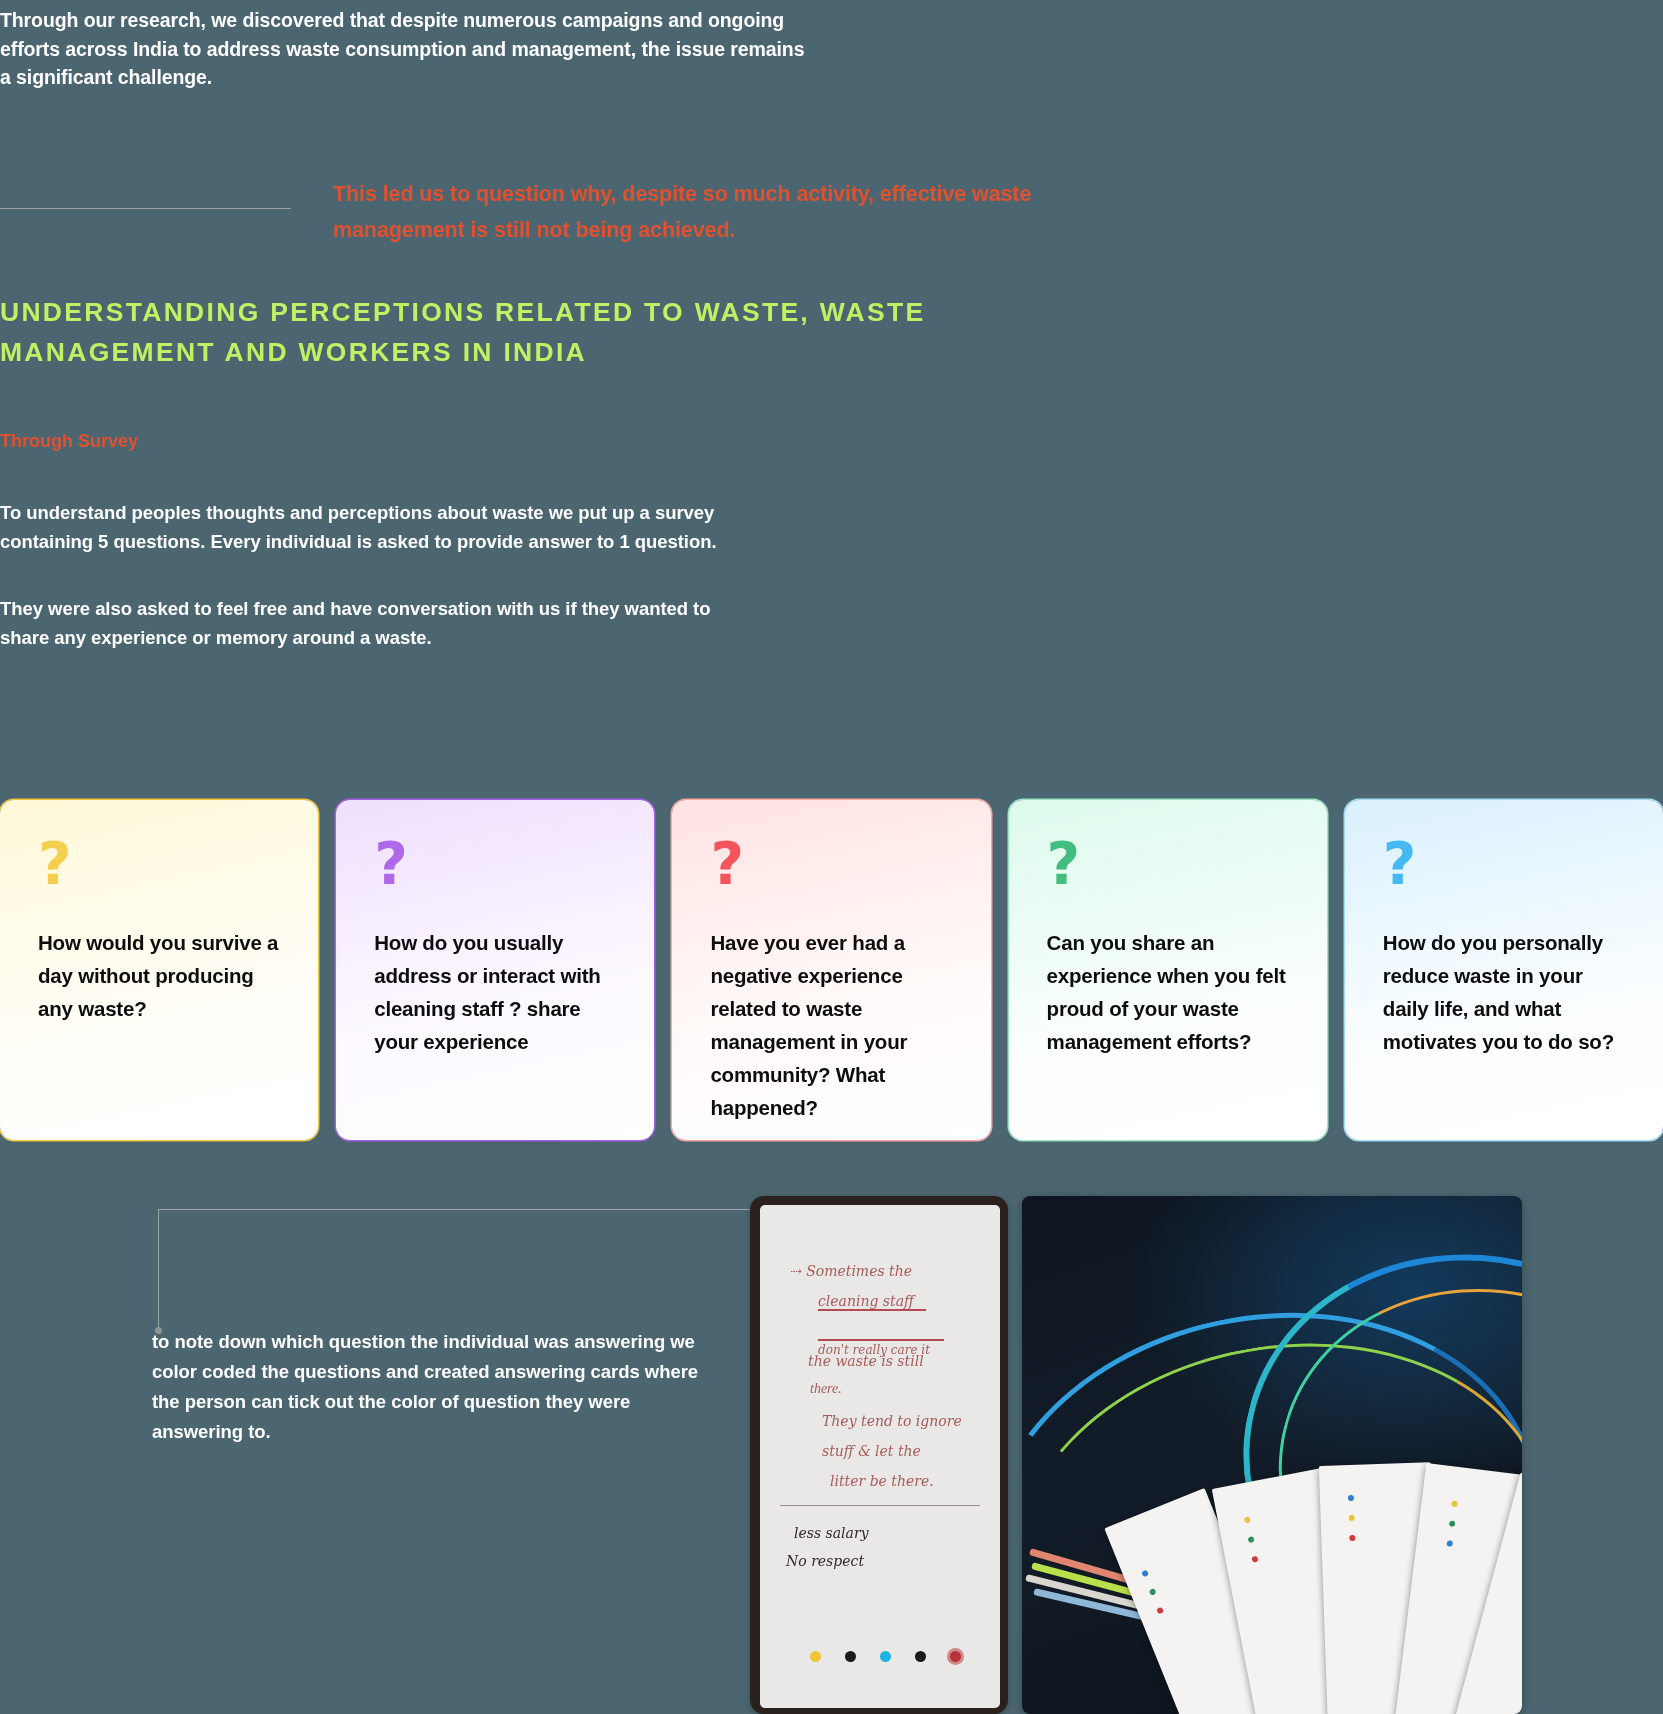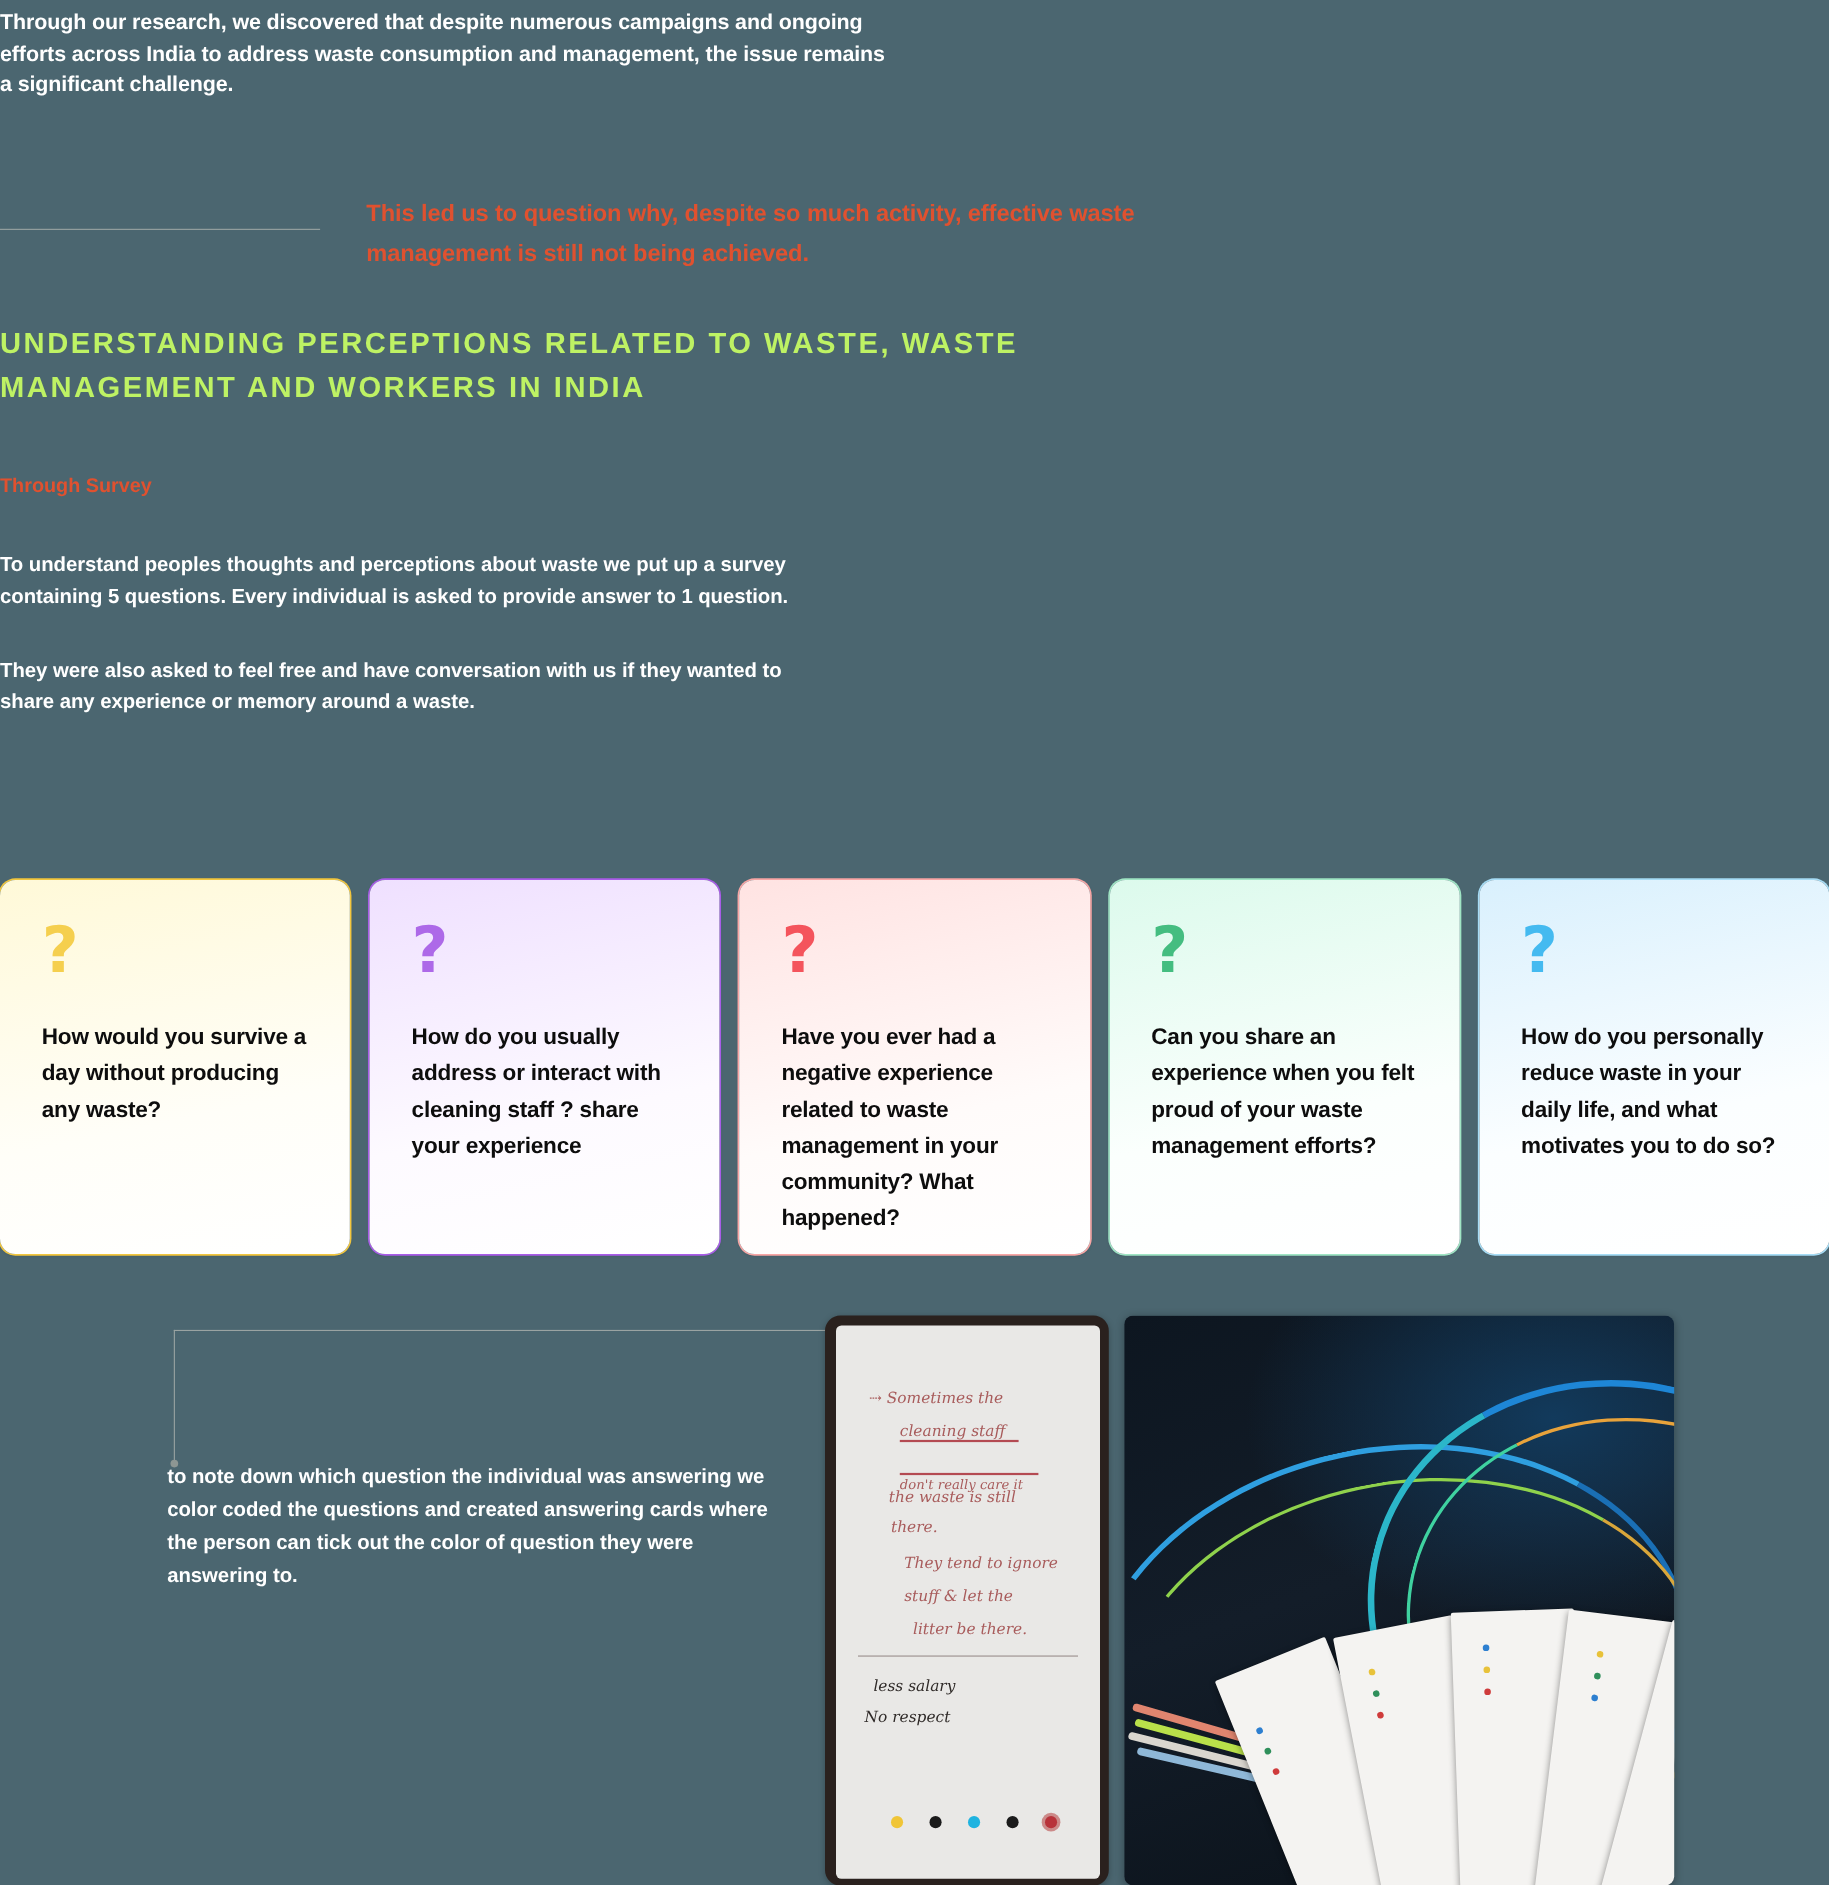--- a/index.html
+++ b/index.html
@@ -323,21 +323,21 @@
           <span class="nb-dot" style="background: rgb(240, 197, 55);"></span>
           <span class="nb-dot" style="background: rgb(27, 27, 27);"></span>
           <span class="nb-dot" style="background: rgb(31, 179, 224);"></span>
           <span class="nb-dot" style="background: rgb(27, 27, 27);"></span>
           <span class="nb-dot ring" style="background: rgb(184, 50, 58);"></span>
         </div>
     <span class="hand" style="left: 30px; top: 58px; font-size: 14px;">⇢  Sometimes  the</span>
         <span class="hand" style="left: 58px; top: 88px; font-size: 14px;">cleaning  staff</span>
         <span class="hand" style="left: 58px; top: 118px; font-size: 12px; margin-top: 20px;">don't really care it</span>
         <span class="hand" style="left: 48px; top: 148px; font-size: 14px;">the waste is still</span>
-        <span class="hand" style="left: 50px; top: 176px; font-size: 14px;">there.</span>
+        <span class="hand" style="left: 50px; top: 176px; font-size: 14px; font-family: Liberation Serif, serif;">there.</span>
         <span class="hand" style="left: 62px; top: 208px; font-size: 14px;">They tend to ignore</span>
         <span class="hand" style="left: 62px; top: 238px; font-size: 14px;">stuff  &amp;  let the</span>
         <span class="hand" style="left: 70px; top: 268px; font-size: 14px;">litter  be  there.</span>
         <span class="hand dark" style="left: 34px; top: 320px; font-size: 14px;">less salary</span>
         <span class="hand dark" style="left: 26px; top: 348px; font-size: 14px;">No respect</span>
       </div>
   </div>
 
   <div class="photo">
     <div class="streak" style="left:-40px; top:120px; width:560px; height:430px; border-width:5px; border-top-color:#2f9fe0; border-right-color:#1a6fb5; transform:rotate(-12deg);"></div>

